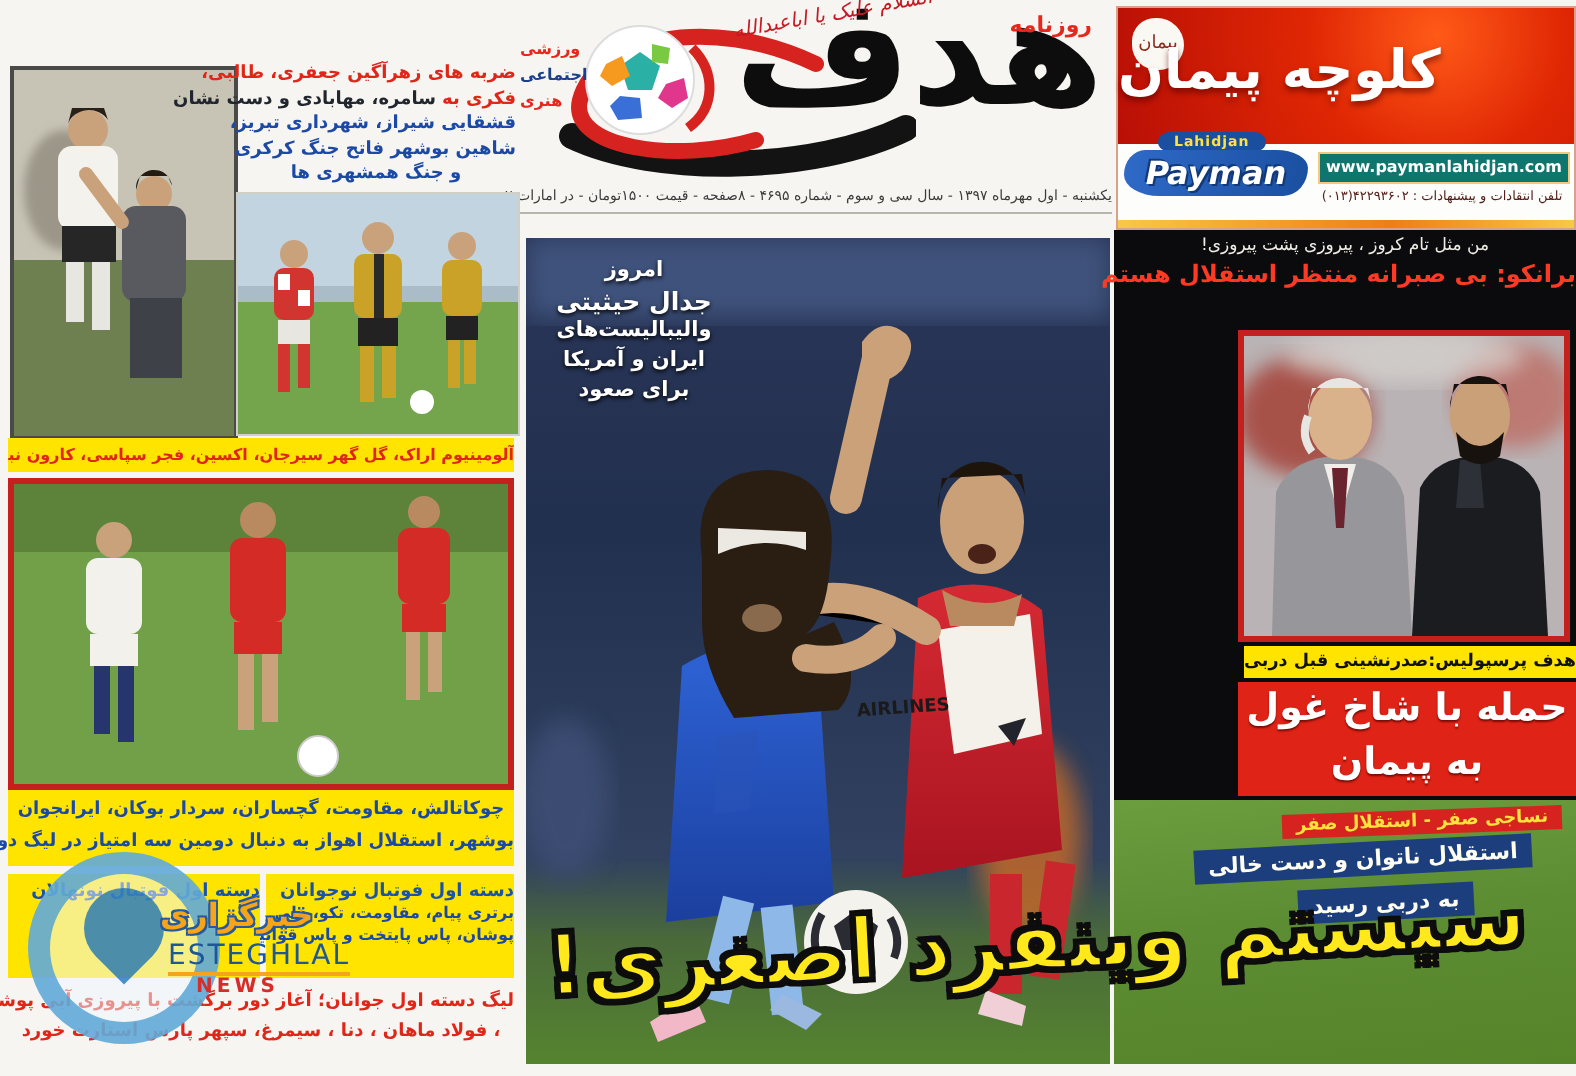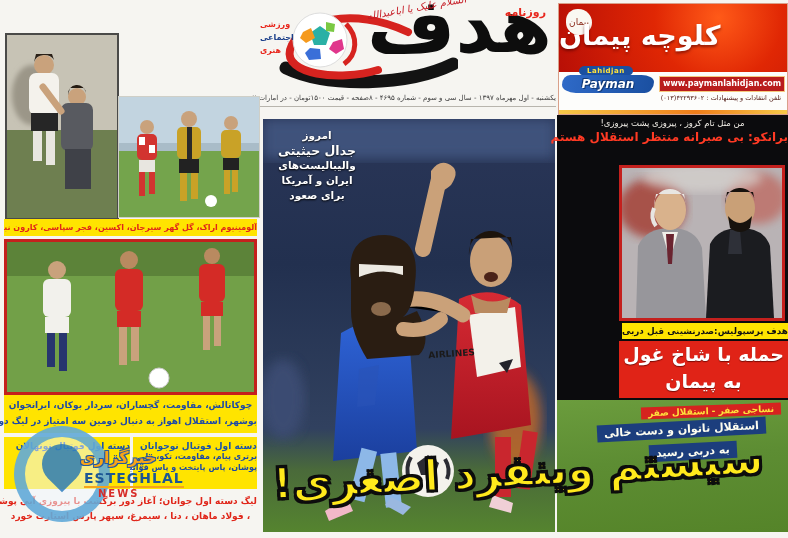--- a/index.html
+++ b/index.html
@@ -37,24 +37,24 @@
   #ad-red{position:absolute;left:0;top:0;width:228px;height:68px;
     background:radial-gradient(circle at 70% 20%, #ff5a18 0%, #e02704 38%, #b80f06 100%);}
   #ad-title{position:absolute;width:100%;top:16px;text-align:left;color:#fff;font-size:27px;font-weight:bold;
     text-shadow:0 2px 3px rgba(80,0,0,.6);}
   #ad-seal{position:absolute;left:7px;top:5px;width:26px;height:26px;background:#faf8f2;border-radius:46% 54% 50% 50%;
     color:#8a2a1a;font-size:9px;text-align:center;line-height:26px;}
   #ad-bottom{position:absolute;left:0;top:68px;width:228px;height:42px;background:#fdfdfb;}
   #payman-logo{position:absolute;left:3px;top:-6px;width:94px;height:44px;}
   #payman-ribbon{position:absolute;left:17px;top:0;background:#1a4fa0;color:#ffe23c;font-size:7px;font-weight:bold;
     padding:1px 8px;border-radius:6px/5px;letter-spacing:.5px;}
-  #payman-word{position:absolute;left:0px;top:9px;width:92px;text-align:center;font-size:12px;font-weight:bold;font-style:italic;
+  #payman-word{position:absolute;left:0px;top:9px;width:92px;text-align:center;font-size:16px;font-weight:bold;font-style:italic;
     color:#fff;background:linear-gradient(100deg,#2f6ac8,#1a4fa0);border-radius:12px 18px 14px 20px/14px 10px 16px 12px;
     text-shadow:1px 1px 0 #123a78, -1px -1px 0 #123a78;padding:2px 0;}
-  #ad-site-bar{position:absolute;left:100px;top:4px;width:124px;height:14px;background:#b91c1c;border:1px solid #f6c87e;
+  #ad-site-bar{position:absolute;left:100px;top:4px;width:124px;height:14px;background:#0f766e;border:1px solid #f6c87e;
     color:#fff;font-size:8px;font-weight:bold;text-align:center;line-height:13px;}
   #ad-phone{position:absolute;left:100px;top:22px;width:124px;font-size:6.5px;color:#54201b;text-align:center;white-space:nowrap;}
   #ad-orange-strip{position:absolute;left:0;bottom:0;width:100%;height:4px;background:linear-gradient(90deg,#f7c948,#ef7d1a 60%,#f7c948);}
 
   
   .photo-frame{background:#9aa68d;}
   #photo-celebrate{left:5px;top:33px;width:110px;height:183px;border:2px solid #4a4a48;}
   #tl-headlines{left:118px;top:31px;width:140px;height:64px;}
   .tl-line{font-size:9px;font-weight:bold;line-height:12.5px;text-align:center;white-space:nowrap;}
   .red-t{color:#e02519;}
@@ -77,21 +77,21 @@
   .bottom-red-line{font-size:9px;font-weight:bold;color:#e02519;text-align:center;line-height:15px;white-space:nowrap;}
 
   
   #watermark{left:14px;top:426px;width:200px;height:112px;pointer-events:none;opacity:.95;}
   #wm-circle{position:absolute;left:0;top:0;width:96px;height:96px;border-radius:50%;
     border:11px solid rgba(90,166,214,.9);background:rgba(240,248,255,.55);box-sizing:border-box;}
   #wm-pin{position:absolute;left:28px;top:18px;width:40px;height:40px;background:#2277bb;border-radius:50% 50% 50% 0;
     transform:rotate(-45deg);opacity:.85;}
   #wm-fa{position:absolute;left:66px;top:22px;font-size:16px;font-weight:bold;color:#f6a11c;
     text-shadow:1px 1px 0 #1b53a8,-1px 1px 0 #1b53a8,1px -1px 0 #1b53a8,-1px -1px 0 #1b53a8;}
-  #wm-en{position:absolute;left:70px;top:44px;font-size:14px;font-weight:bold;color:#11509e;letter-spacing:1px;
+  #wm-en{position:absolute;left:70px;top:44px;font-size:14px;font-weight:normal;color:#11509e;letter-spacing:1px;
     border-bottom:2px solid #f6a11c;}
   #wm-news{position:absolute;left:84px;top:62px;font-size:10px;font-weight:bold;color:#d6231f;letter-spacing:2px;}
 
   
   #main-photo{left:263px;top:119px;width:292px;height:413px;background:#1c2540;}
   #overlay-lines{position:absolute;left:271px;top:128px;width:92px;text-align:center;color:#fff;}
   .ov-line{font-size:10.5px;font-weight:bold;line-height:15px;text-shadow:0 1px 2px #000;white-space:nowrap;}
   .ov-big{font-size:12.5px;}
 
   
@@ -182,20 +182,27 @@
     <rect x="24" y="78" width="27" height="18" fill="#262626"></rect>
     <rect x="26" y="96" width="9" height="30" fill="#e8e6e0"></rect>
     <rect x="39" y="96" width="9" height="34" fill="#e8e6e0"></rect>
     <circle cx="70" cy="62" r="9" fill="#c9a27c"></circle>
     <path d="M61,60 a9,9 0 0 1 18,-2 l-2,-5 -14,0 z" fill="#241b12"></path>
     <rect x="54" y="68" width="32" height="48" rx="7" fill="#585a60"></rect>
     <rect x="58" y="114" width="26" height="40" fill="#3f4148"></rect>
     <path d="M54,76 L36,52" stroke="#c9a27c" stroke-width="7" stroke-linecap="round"></path>
   </svg>
 
+  <div id="tl-headlines" class="abs">
+    <div class="tl-line red-t">ضربه های زهرآگین جعفری، طالبی،</div>
+    <div class="tl-line"><span class="red-t">فکری به </span><span class="dark-t">سامره، مهابادی و دست نشان</span></div>
+    <div class="tl-line blue-t">قشقایی شیراز، شهرداری تبریز،</div>
+    <div class="tl-line blue-t">شاهین بوشهر فاتح جنگ کرکری</div>
+    <div class="tl-line blue-t">و جنگ همشهری ها</div>
+  </div>
 
   <svg id="photo-match-small" class="abs" viewBox="0 0 140 120">
     <rect width="140" height="52" fill="#c2d4e0"></rect>
     <rect y="52" width="140" height="68" fill="#74a44c"></rect>
     <rect y="46" width="140" height="8" fill="#a9bcc8"></rect>
     <circle cx="28" cy="30" r="7" fill="#c9a27c"></circle>
     <rect x="18" y="37" width="20" height="26" rx="5" fill="#d23430"></rect>
     <rect x="20" y="40" width="6" height="8" fill="#fff"></rect>
     <rect x="30" y="48" width="6" height="8" fill="#fff"></rect>
     <rect x="20" y="63" width="16" height="12" fill="#e8e6e0"></rect>

